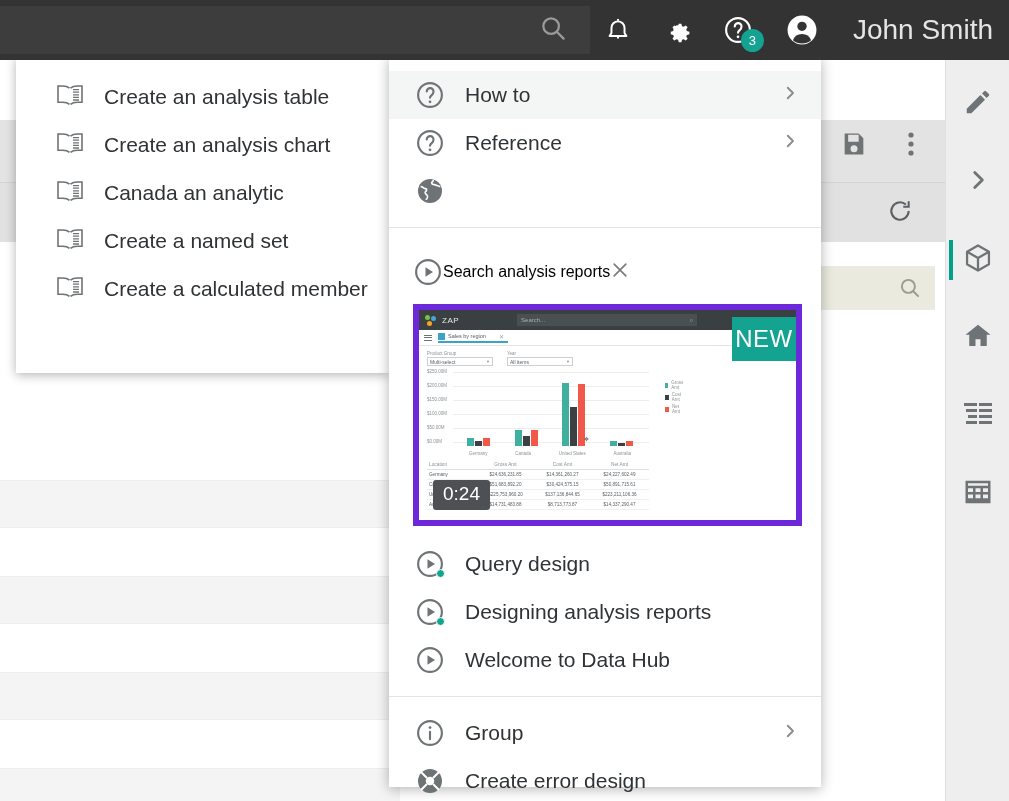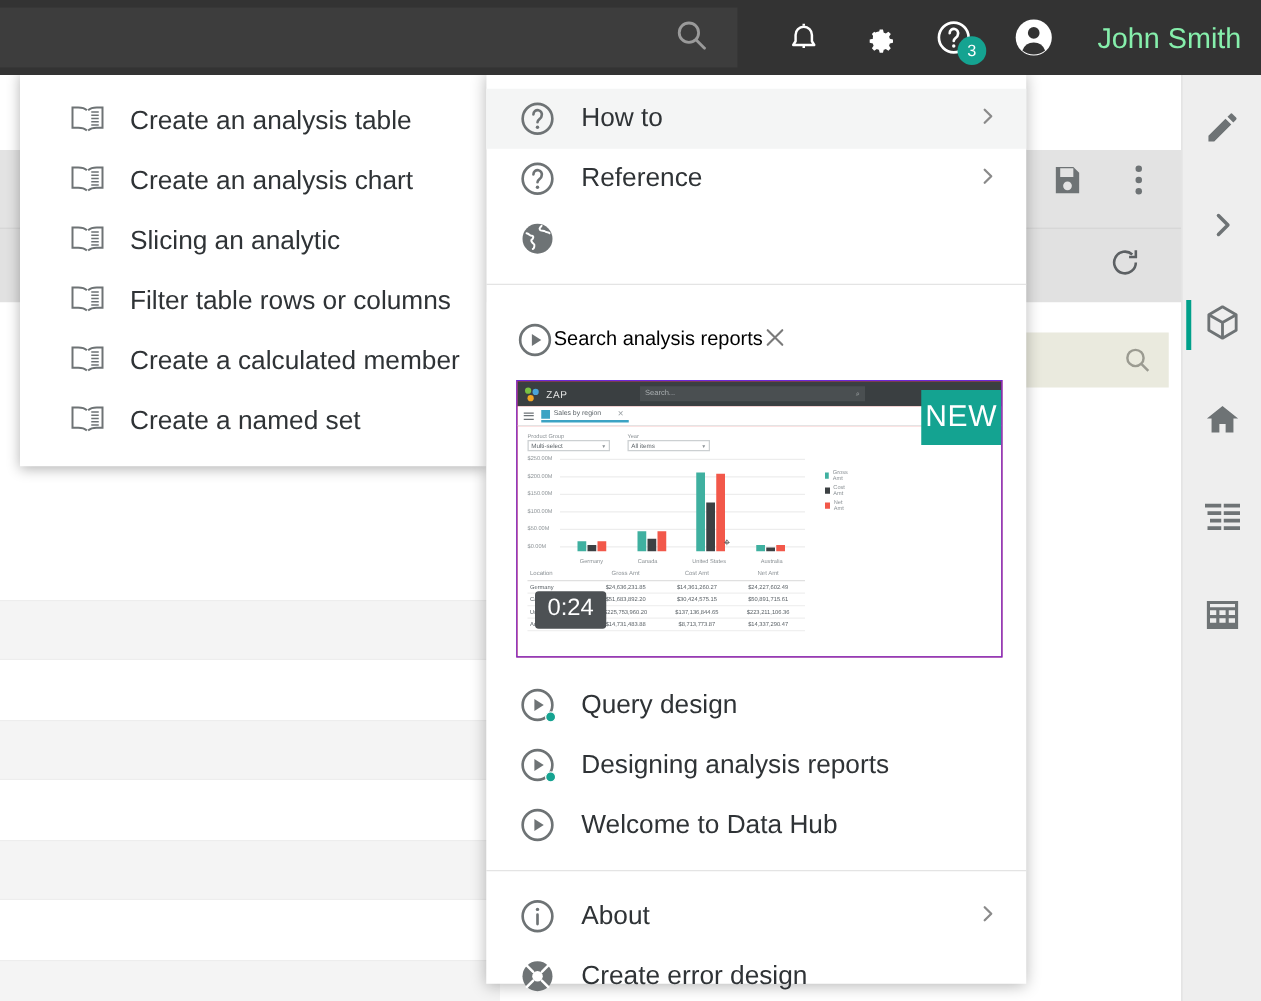--- a/index.html
+++ b/index.html
@@ -28,21 +28,21 @@
     display:flex; align-items:center; gap:26px; padding-right:16px;
   }
   .ticon { position:relative; width:34px; height:34px; display:flex;
            align-items:center; justify-content:center; cursor:pointer; }
   .badge-count {
     position:absolute; right:-9px; bottom:-5px;
     width:23px; height:23px; border-radius:50%;
     background:#15a391; color:#fff;
     font-size:13px; display:flex; align-items:center; justify-content:center;
   }
-  .username { color:#86efac; font-size:23px; margin-left:8px; white-space:nowrap; }
+  .username { color:#e5e5e5; font-size:28px; margin-left:8px; white-space:nowrap; }
 
   
   .bg-layer { position:absolute; left:0; top:60px; width:1009px; height:741px; }
 
   .bg-panel-head {
     position:absolute; left:-20px; top:60px; width:965px; height:62px;
     background:#e3e3e3;
   }
   .bg-toolbar-icons {
     position:absolute; left:840px; top:70px;
@@ -118,21 +118,21 @@
   .help-row .hlabel { font-size:21px; color:#2f3336; margin-left:18px; white-space:nowrap; }
   .help-row .chev { margin-left:auto; color:#757575; }
   .help-sep { height:1px; background:#e4e4e4; margin:12px 0; }
   .help-group-top { padding-top:14px; }
 
   .video-block { padding:10px 22px 0 24px; }
   .video-title-row { display:flex; align-items:center; height:44px; cursor:pointer; }
 
   .thumb {
     position:relative; width:389px; height:222px; margin-top:10px;
-    background:#ef4444; border:1px solid #6d28d9; overflow:hidden;
+    background:#c4b5fd; border:6px solid #6d28d9; overflow:hidden;
   }
   .thumb-top { height:20px; background:#3a3f41; display:flex; align-items:center; padding-left:6px; }
   .zap-logo { width:11px; height:11px; position:relative; }
   .zap-dot { position:absolute; width:5px; height:5px; border-radius:50%; background:#7ac143; }
   .zap-name { color:#e8e8e8; font-size:8px; margin-left:6px; letter-spacing:.5px; }
   .thumb-search {
     margin-left:58px; width:180px; height:12px; background:#4a4f51;
     display:flex; align-items:center; justify-content:space-between; padding:0 4px;
   }
   .thumb-search span { font-size:6px; color:#a9aeb0; }
@@ -181,21 +181,21 @@
   .c1,.c2,.c3 { width:57px; text-align:center; }
 
   .cursor-arrow { position:absolute; left:165px; top:88px; font-size:9px; color:#4a4a4a; }
 
   .new-badge {
     position:absolute; right:0; top:7px; width:64px; height:44px;
     background:#14a391; color:#ffffff; font-size:24px;
     display:flex; align-items:center; justify-content:center; letter-spacing:.5px;
   }
   .dur-badge {
-    position:absolute; left:14px; bottom:22px;
+    position:absolute; left:14px; bottom:10px;
     background:#4d5154; color:#ffffff; font-size:19px;
     padding:3px 10px 5px 10px; border-radius:3px;
   }
 
   .play-wrap { position:relative; width:30px; height:30px; }
   .play-dot {
     position:absolute; right:0px; bottom:1px; width:9px; height:9px;
     border-radius:50%; background:#15a391; border:1px solid #fff;
   }
 </style>
@@ -337,51 +337,41 @@
       <span class="mlabel">Create an analysis chart</span>
     </div>
     <div class="menu-row">
       <span>
         <svg width="28" height="24" viewBox="0 0 28 24" fill="none" stroke="#6e7375" stroke-width="1.6">
           <path d="M13.5 5.2C11.8 3.6 9.4 3 6.6 3H2v16.2h4.6c2.8 0 5.2.6 6.9 2.2"></path>
           <path d="M14.5 5.2C16.2 3.6 18.6 3 21.4 3H26v16.2h-4.6c-2.8 0-5.2.6-6.9 2.2"></path>
           <path d="M17 6.6h6M17 9.2h6M17 11.8h6M17 14.4h6M17 17h6" stroke-width="1.3"></path>
         </svg>
       </span>
-      <span class="mlabel">Slicing an analytic</span>
+      <span class="mlabel">Canada an analytic</span>
     </div>
     <div class="menu-row">
       <span>
         <svg width="28" height="24" viewBox="0 0 28 24" fill="none" stroke="#6e7375" stroke-width="1.6">
           <path d="M13.5 5.2C11.8 3.6 9.4 3 6.6 3H2v16.2h4.6c2.8 0 5.2.6 6.9 2.2"></path>
           <path d="M14.5 5.2C16.2 3.6 18.6 3 21.4 3H26v16.2h-4.6c-2.8 0-5.2.6-6.9 2.2"></path>
           <path d="M17 6.6h6M17 9.2h6M17 11.8h6M17 14.4h6M17 17h6" stroke-width="1.3"></path>
         </svg>
       </span>
-      <span class="mlabel">Filter table rows or columns</span>
+      <span class="mlabel">Create a named set</span>
     </div>
     <div class="menu-row">
       <span>
         <svg width="28" height="24" viewBox="0 0 28 24" fill="none" stroke="#6e7375" stroke-width="1.6">
           <path d="M13.5 5.2C11.8 3.6 9.4 3 6.6 3H2v16.2h4.6c2.8 0 5.2.6 6.9 2.2"></path>
           <path d="M14.5 5.2C16.2 3.6 18.6 3 21.4 3H26v16.2h-4.6c-2.8 0-5.2.6-6.9 2.2"></path>
           <path d="M17 6.6h6M17 9.2h6M17 11.8h6M17 14.4h6M17 17h6" stroke-width="1.3"></path>
         </svg>
       </span>
       <span class="mlabel">Create a calculated member</span>
-    </div>
-    <div class="menu-row">
-      <span>
-        <svg width="28" height="24" viewBox="0 0 28 24" fill="none" stroke="#6e7375" stroke-width="1.6">
-          <path d="M13.5 5.2C11.8 3.6 9.4 3 6.6 3H2v16.2h4.6c2.8 0 5.2.6 6.9 2.2"></path>
-          <path d="M14.5 5.2C16.2 3.6 18.6 3 21.4 3H26v16.2h-4.6c-2.8 0-5.2.6-6.9 2.2"></path>
-          <path d="M17 6.6h6M17 9.2h6M17 11.8h6M17 14.4h6M17 17h6" stroke-width="1.3"></path>
-        </svg>
-      </span>
-      <span class="mlabel">Create a named set</span>
     </div>
   </div>
 
   <div class="flyout-help">
 
     <div class="help-group-top">
       <div class="help-row hl">
         <span class="hicon">
           <svg width="30" height="30" viewBox="0 0 24 24" fill="none" stroke="#6e7375" stroke-width="1.7">
             <circle cx="12" cy="12" r="9.5"></circle>
@@ -633,21 +623,21 @@
 
     <div>
       <div class="help-row">
         <span class="hicon">
           <svg width="30" height="30" viewBox="0 0 24 24" fill="none" stroke="#6e7375" stroke-width="1.7">
             <circle cx="12" cy="12" r="9.5"></circle>
             <circle cx="12" cy="7.6" r="1.1" fill="#6e7375" stroke="none"></circle>
             <path d="M12 11v6" stroke-linecap="round"></path>
           </svg>
         </span>
-        <span class="hlabel">About</span>
+        <span class="hlabel">Group</span>
         <span class="chev">
           <svg width="18" height="18" viewBox="0 0 24 24" fill="none" stroke="#8a8a8a" stroke-width="2.4" stroke-linecap="round" stroke-linejoin="round">
               <path d="M9 5l7 7-7 7"></path>
             </svg>
         </span>
       </div>
       <div class="help-row">
         <span class="hicon">
           <svg width="30" height="30" viewBox="0 0 24 24">
             <circle cx="12" cy="12" r="9.6" fill="#6e7375"></circle>

